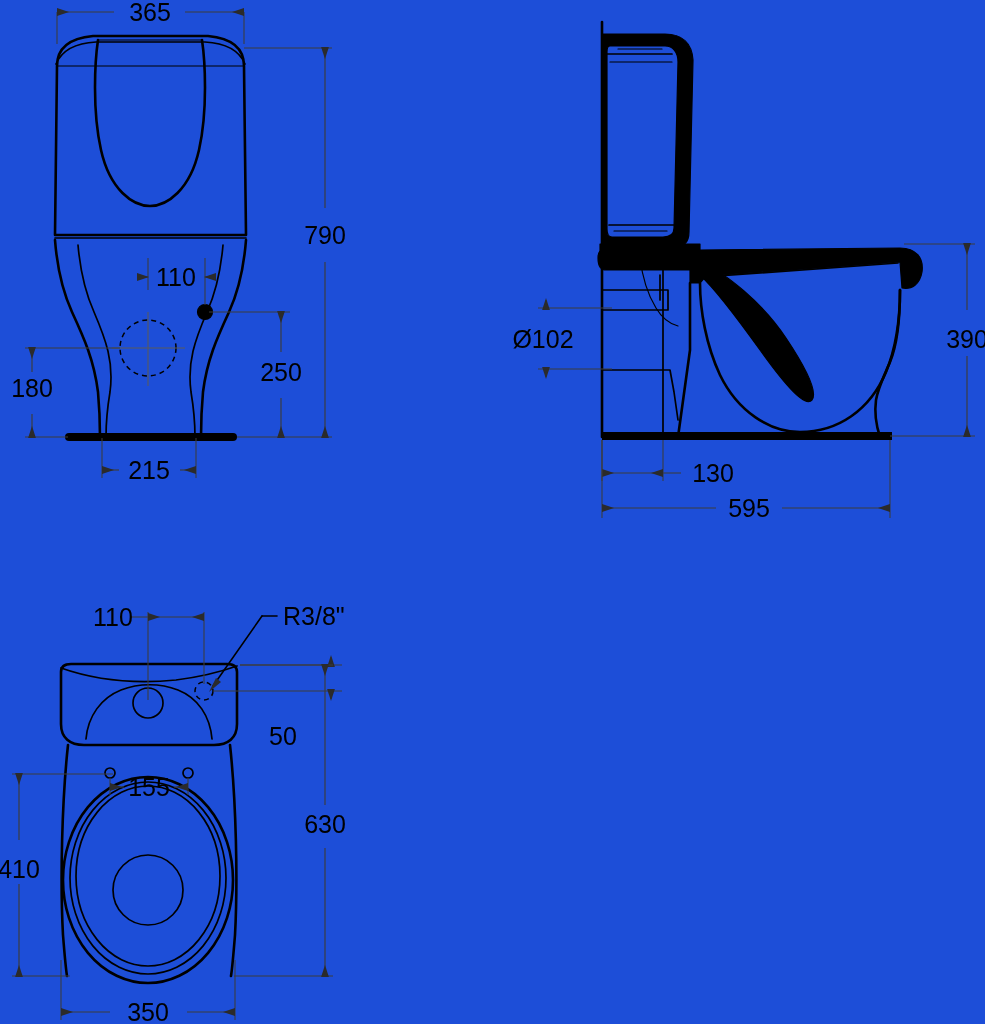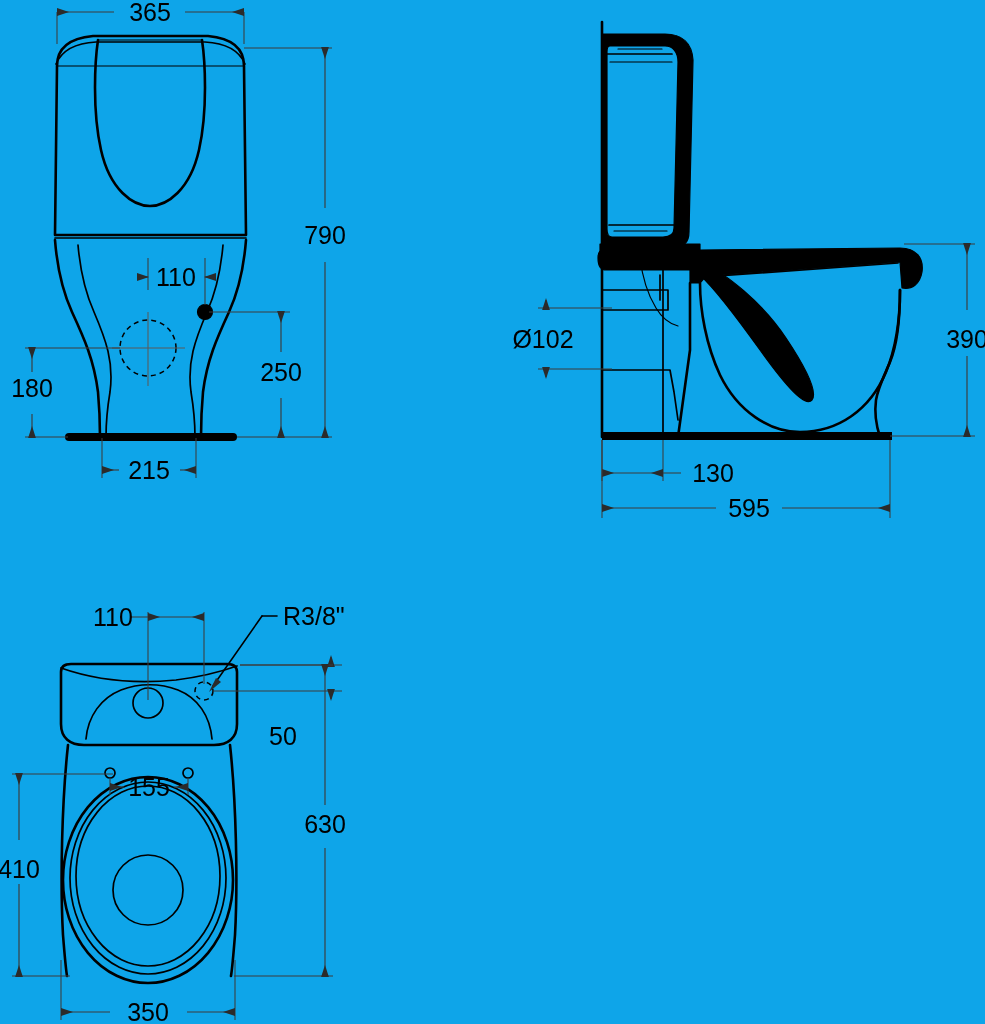--- a/index.html
+++ b/index.html
@@ -8,21 +8,21 @@
     padding: 0;
     background: #ffffff;
   }
   body {
     font-family: "Liberation Sans", sans-serif;
   }
   #drawing-root {
     position: relative;
     width: 985px;
     height: 1024px;
-    background: #0ea5e9;
+    background: #1d4ed8;
     overflow: hidden;
   }
   svg.dwg {
     position: absolute;
     left: 0;
     top: 0;
     width: 985px;
     height: 1024px;
     display: block;
   }

